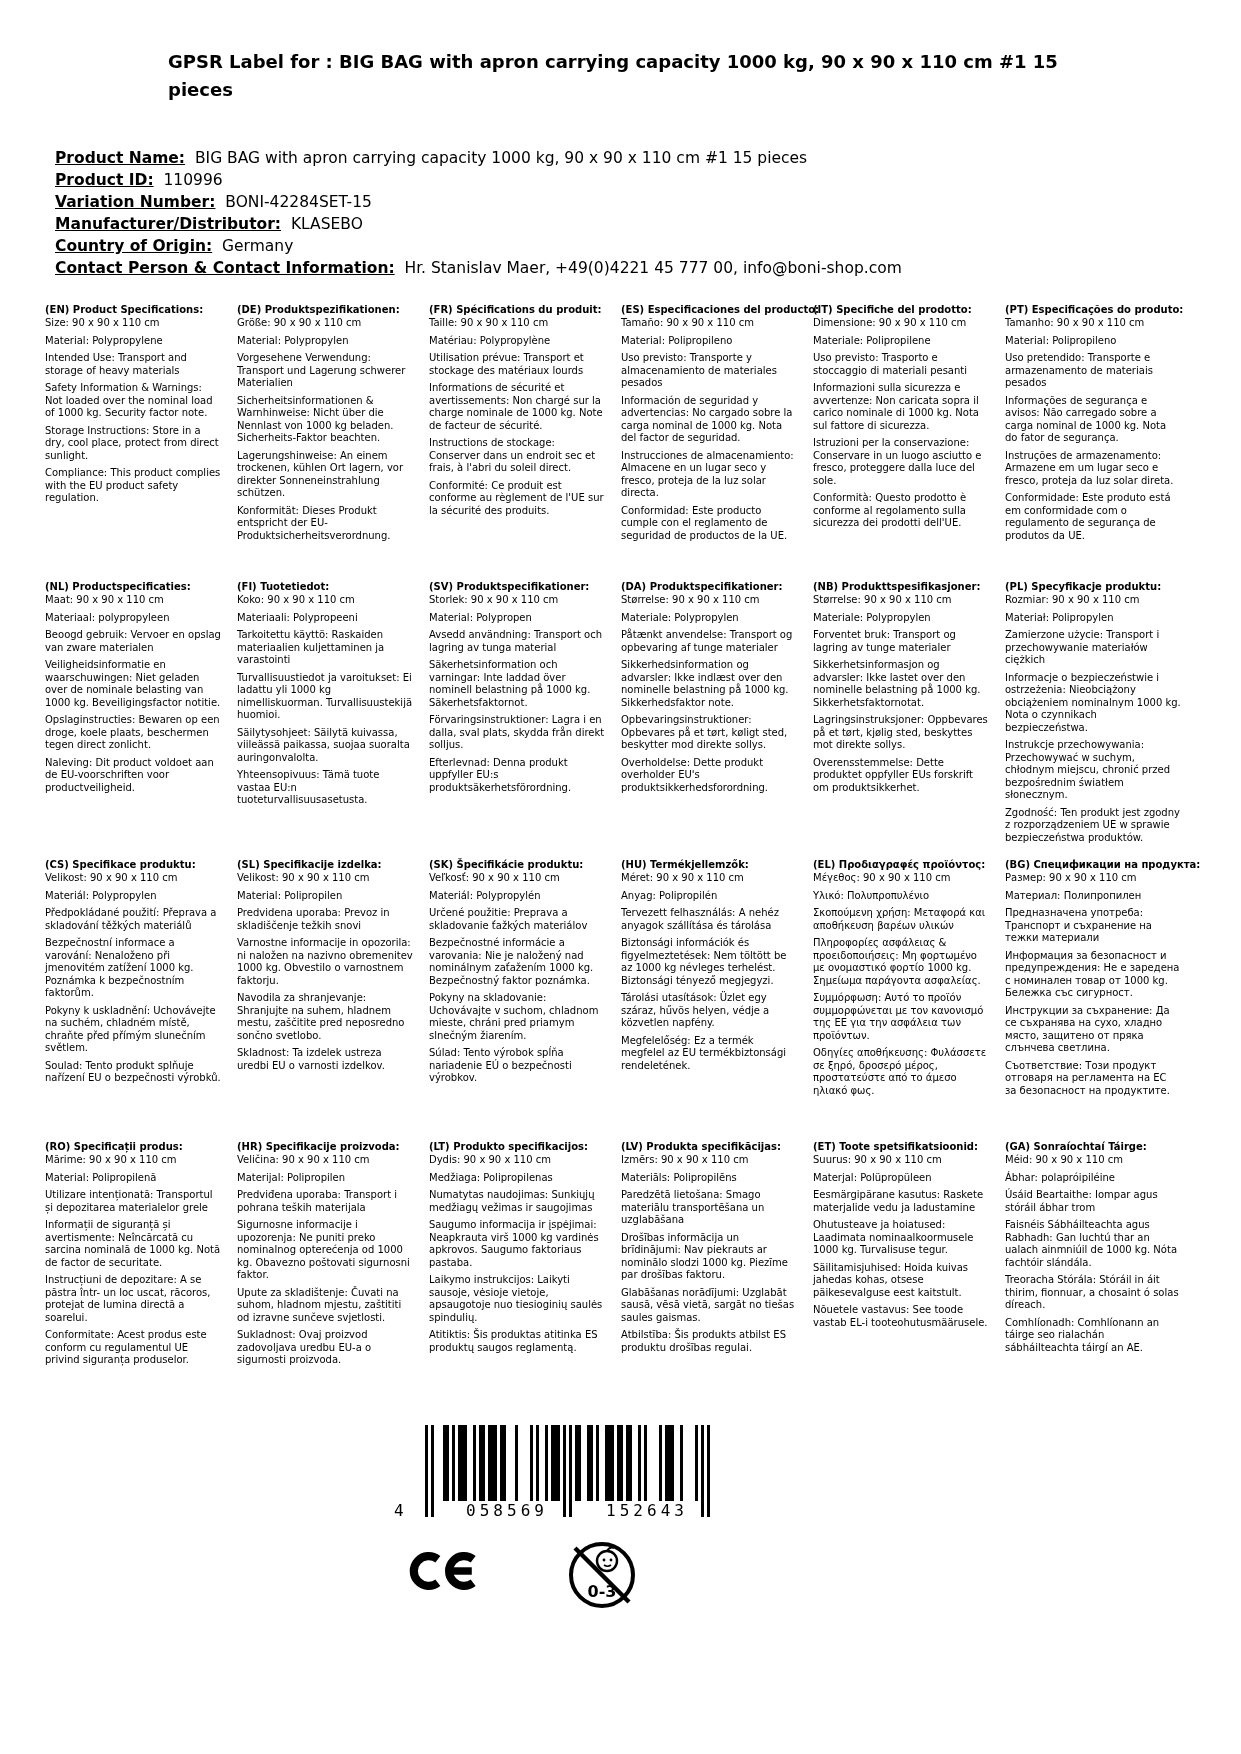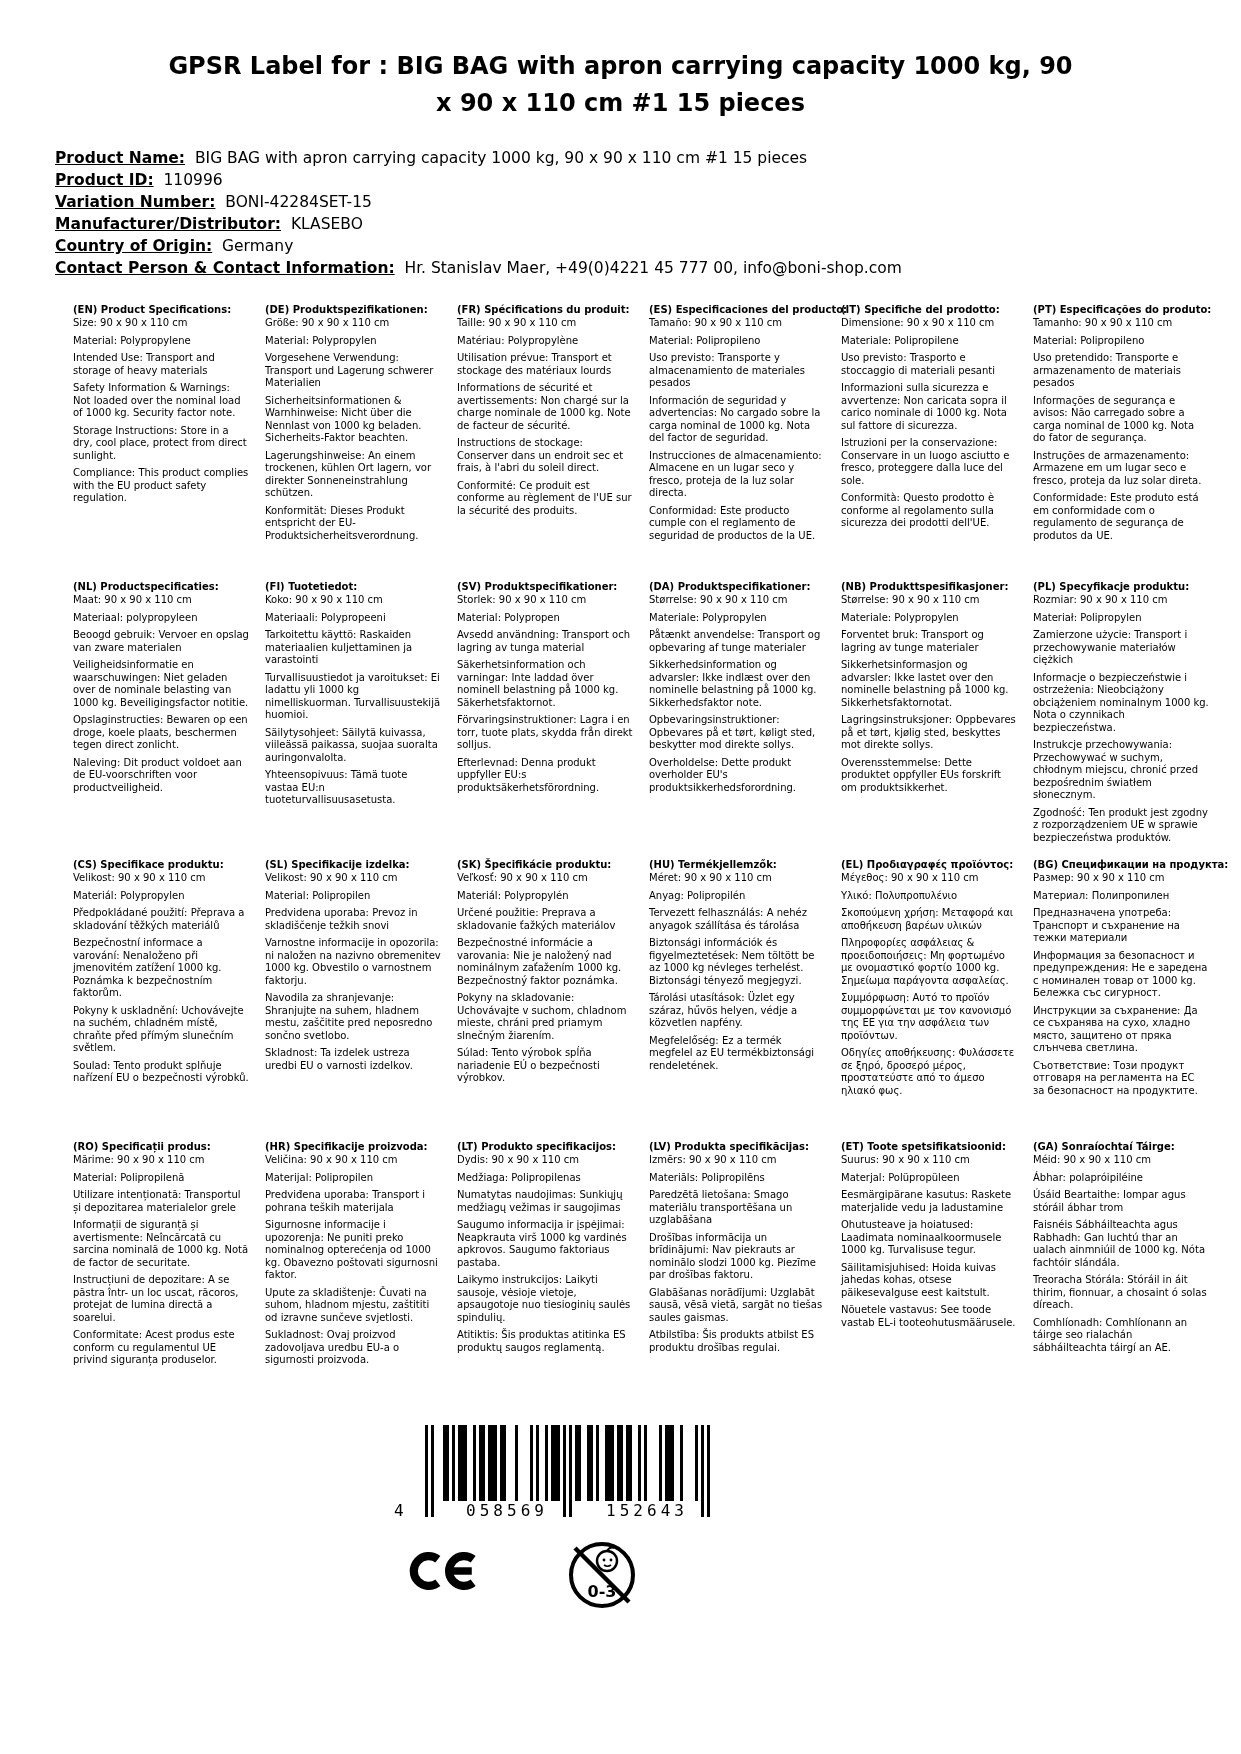--- a/index.html
+++ b/index.html
@@ -1,23 +1,23 @@
 <!DOCTYPE html>
 <html><head>
 <meta charset="utf-8">
 <style>
   html,body{margin:0;padding:0;background:#fff;}
   body{width:1241px;height:1754px;position:relative;font-family:"DejaVu Sans",sans-serif;color:#000;}
   .page{position:absolute;inset:0;background:#fff;}
-  .doc-title{position:absolute;top:48px;left:168px;width:905px;text-align:center;
-    font-size:24px;font-weight:bold;line-height:1.55;}
+  .doc-title{position:absolute;top:48px;left:168px;width:905px;text-align:left;
+    font-size:18px;font-weight:bold;line-height:1.55;}
   .product-info{position:absolute;top:147px;left:55px;width:1100px;font-size:15.5px;line-height:22px;}
   .info-row{white-space:nowrap;}
   .info-label{font-weight:bold;text-decoration:underline;}
-  .lang-grid{position:absolute;top:303px;left:73px;width:1136px;display:grid;
+  .lang-grid{position:absolute;top:303px;left:45px;width:1136px;display:grid;
     grid-template-columns:repeat(6,176px);grid-template-rows:277px 278px 282px auto;column-gap:16px;}
   .lang-block{overflow:visible;}
   .lang-title{font-weight:bold;font-size:10px;line-height:13px;white-space:nowrap;margin:0 0 1px 0;}
   .lang-para{margin:0 0 5px 0;font-size:10px;line-height:12.5px;}
   .ean{position:absolute;left:388px;top:1425px;width:340px;height:110px;}
   .ean .bars{position:absolute;left:37px;top:0;}
   .ean .d{position:absolute;top:76px;font-size:16px;font-family:"DejaVu Sans Mono","DejaVu Sans",monospace;letter-spacing:4px;}
   .ean .d1{left:6px;letter-spacing:0;}
   .ean .dl{left:56px;width:126px;text-align:center;}
   .ean .dr{left:196px;width:126px;text-align:center;}
@@ -112,21 +112,21 @@
         <p class="lang-para">Turvallisuustiedot ja varoitukset: Ei ladattu yli 1000 kg nimelliskuorman. Turvallisuustekijä huomioi.</p>
         <p class="lang-para">Säilytysohjeet: Säilytä kuivassa, viileässä paikassa, suojaa suoralta auringonvalolta.</p>
         <p class="lang-para">Yhteensopivuus: Tämä tuote vastaa EU:n tuoteturvallisuusasetusta.</p>
       </div>
       <div class="lang-block">
         <div class="lang-title">(SV) Produktspecifikationer:</div>
         <p class="lang-para">Storlek: 90 x 90 x 110 cm</p>
         <p class="lang-para">Material: Polypropen</p>
         <p class="lang-para">Avsedd användning: Transport och lagring av tunga material</p>
         <p class="lang-para">Säkerhetsinformation och varningar: Inte laddad över nominell belastning på 1000 kg. Säkerhetsfaktornot.</p>
-        <p class="lang-para">Förvaringsinstruktioner: Lagra i en torr, tuote plats, skydda från direkt solljus.</p>
+        <p class="lang-para">Förvaringsinstruktioner: Lagra i en dalla, sval plats, skydda från direkt solljus.</p>
         <p class="lang-para">Efterlevnad: Denna produkt uppfyller EU:s produktsäkerhetsförordning.</p>
       </div>
       <div class="lang-block">
         <div class="lang-title">(DA) Produktspecifikationer:</div>
         <p class="lang-para">Størrelse: 90 x 90 x 110 cm</p>
         <p class="lang-para">Materiale: Polypropylen</p>
         <p class="lang-para">Påtænkt anvendelse: Transport og opbevaring af tunge materialer</p>
         <p class="lang-para">Sikkerhedsinformation og advarsler: Ikke indlæst over den nominelle belastning på 1000 kg. Sikkerhedsfaktor note.</p>
         <p class="lang-para">Opbevaringsinstruktioner: Opbevares på et tørt, køligt sted, beskytter mod direkte sollys.</p>
         <p class="lang-para">Overholdelse: Dette produkt overholder EU's produktsikkerhedsforordning.</p>

